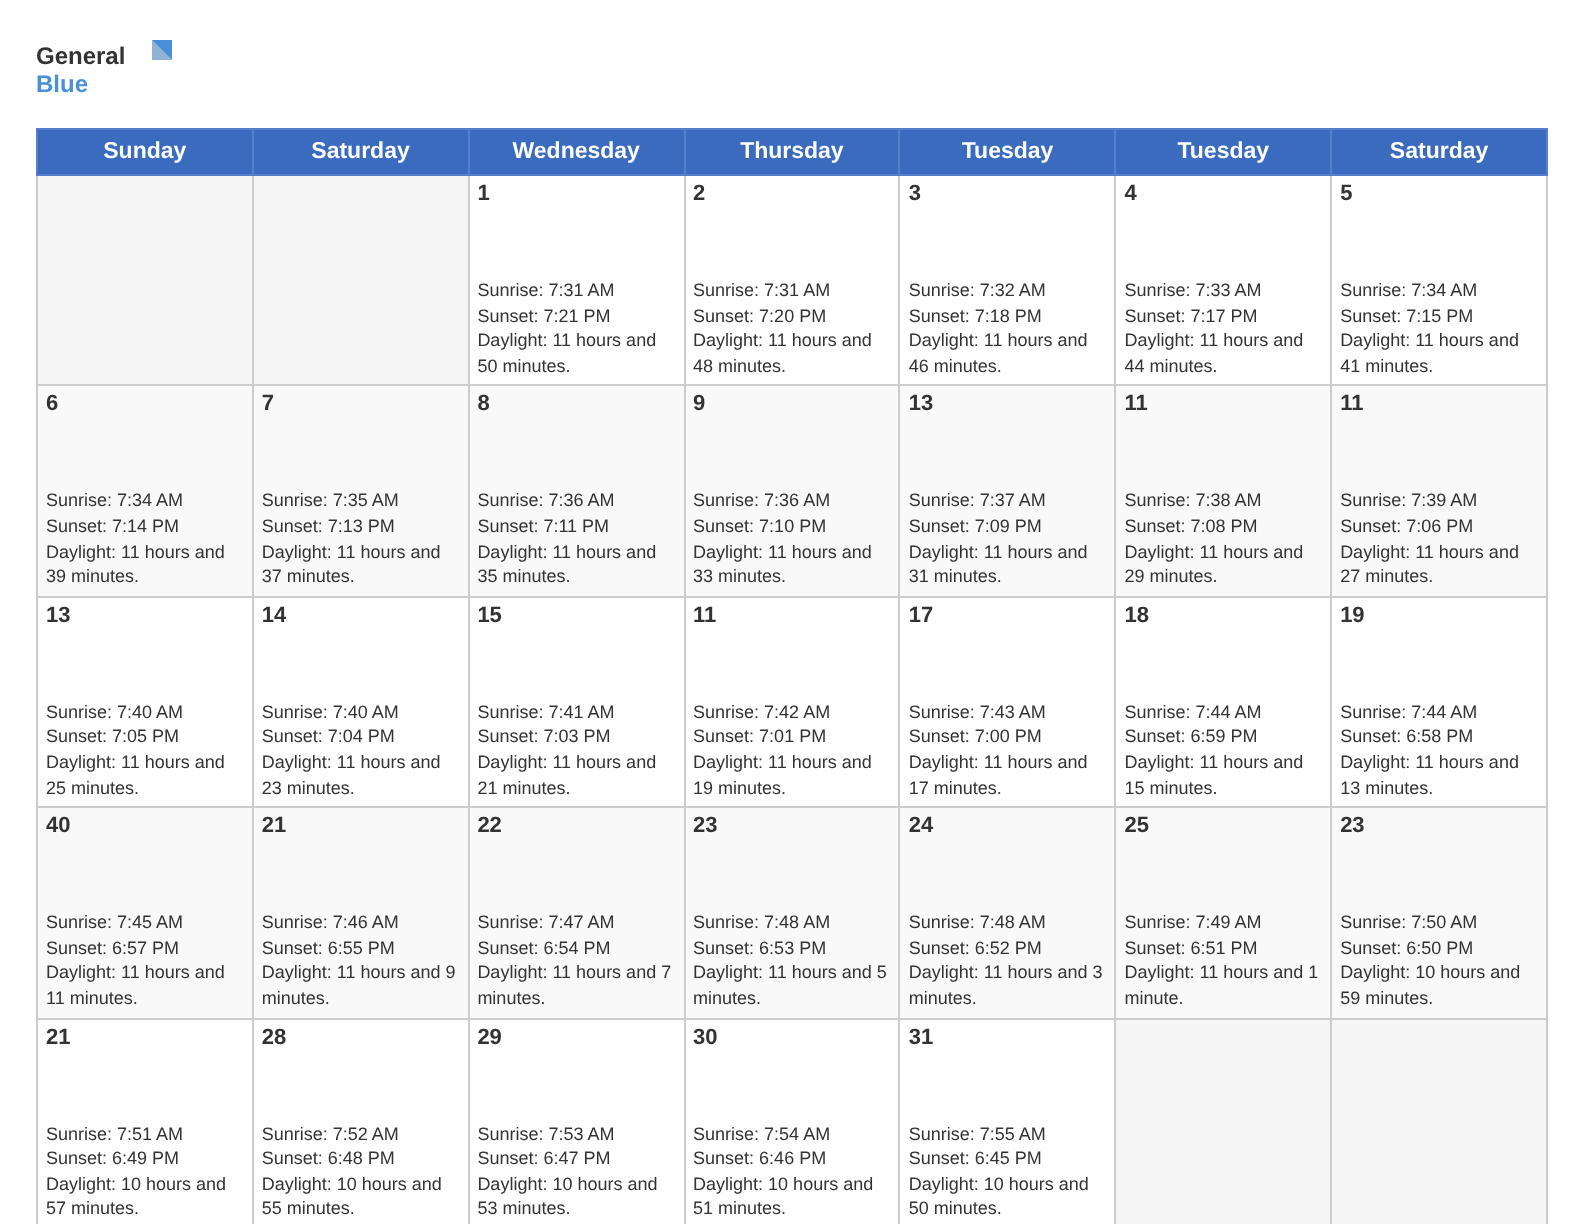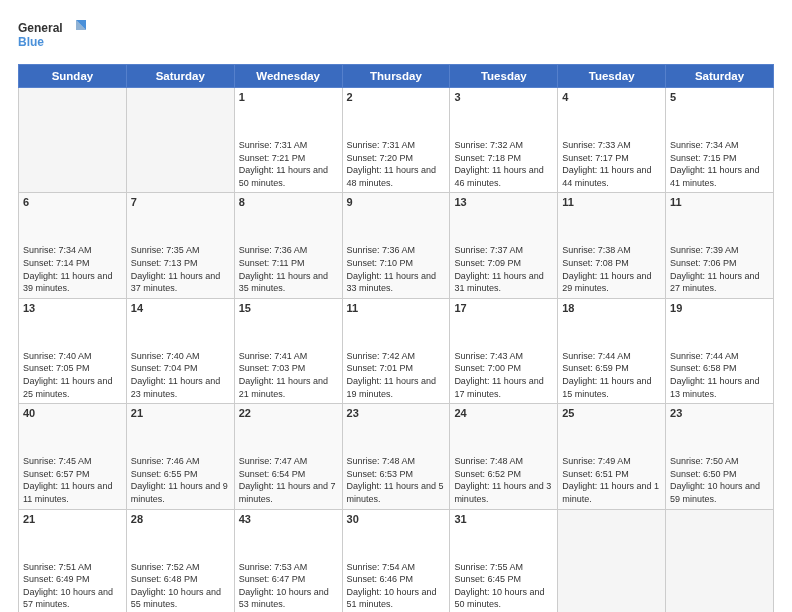--- a/index.html
+++ b/index.html
@@ -236,21 +236,21 @@
         <tr>
           <td>
             <span class="day-num">21</span>
             <div class="cell-text">Sunrise: 7:51 AM<br>Sunset: 6:49 PM<br>Daylight: 10 hours and 57 minutes.</div>
           </td>
           <td>
             <span class="day-num">28</span>
             <div class="cell-text">Sunrise: 7:52 AM<br>Sunset: 6:48 PM<br>Daylight: 10 hours and 55 minutes.</div>
           </td>
           <td>
-            <span class="day-num">43</span>
+            <span class="day-num">29</span>
             <div class="cell-text">Sunrise: 7:53 AM<br>Sunset: 6:47 PM<br>Daylight: 10 hours and 53 minutes.</div>
           </td>
           <td>
             <span class="day-num">30</span>
             <div class="cell-text">Sunrise: 7:54 AM<br>Sunset: 6:46 PM<br>Daylight: 10 hours and 51 minutes.</div>
           </td>
           <td>
             <span class="day-num">31</span>
             <div class="cell-text">Sunrise: 7:55 AM<br>Sunset: 6:45 PM<br>Daylight: 10 hours and 50 minutes.</div>
           </td>

